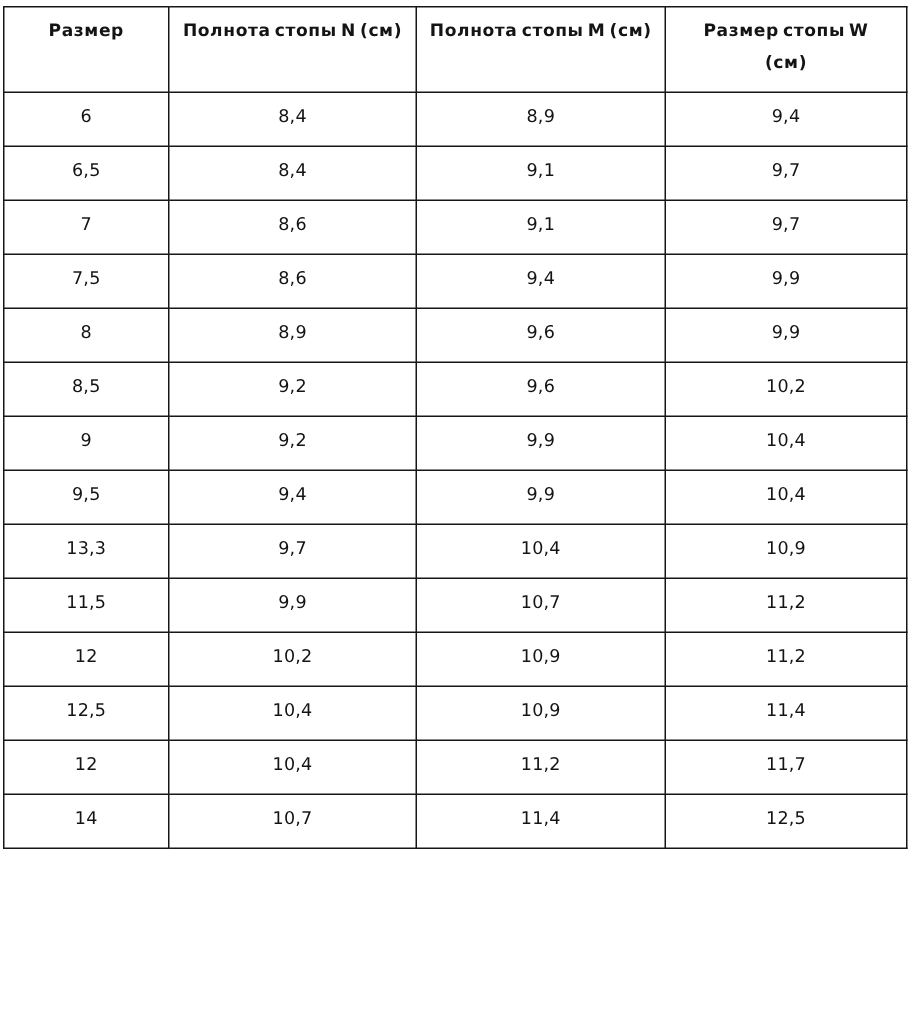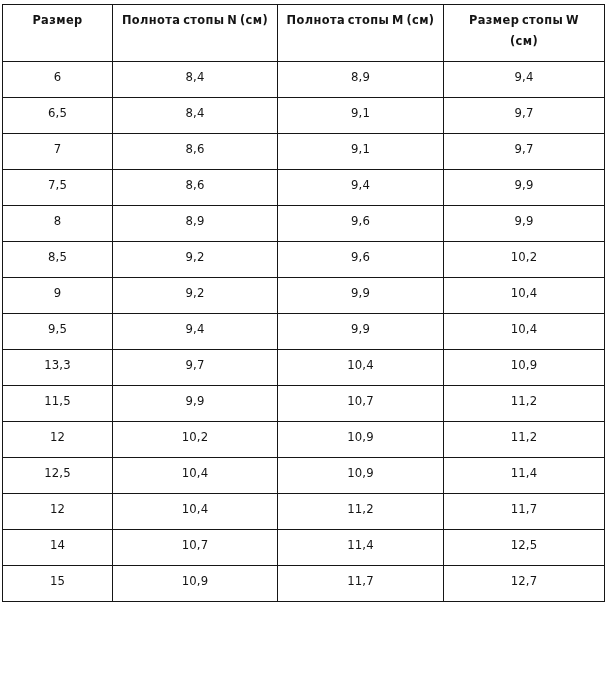--- a/index.html
+++ b/index.html
@@ -172,21 +172,15 @@
           <td>10,4</td>
           <td>11,2</td>
           <td>11,7</td>
         </tr>
         <tr>
           <td>14</td>
           <td>10,7</td>
           <td>11,4</td>
           <td>12,5</td>
         </tr>
-        <tr>
-          <td>15</td>
-          <td>10,9</td>
-          <td>11,7</td>
-          <td>12,7</td>
-        </tr>
       </tbody>
   </table>
 </div>
 
 </body></html>

